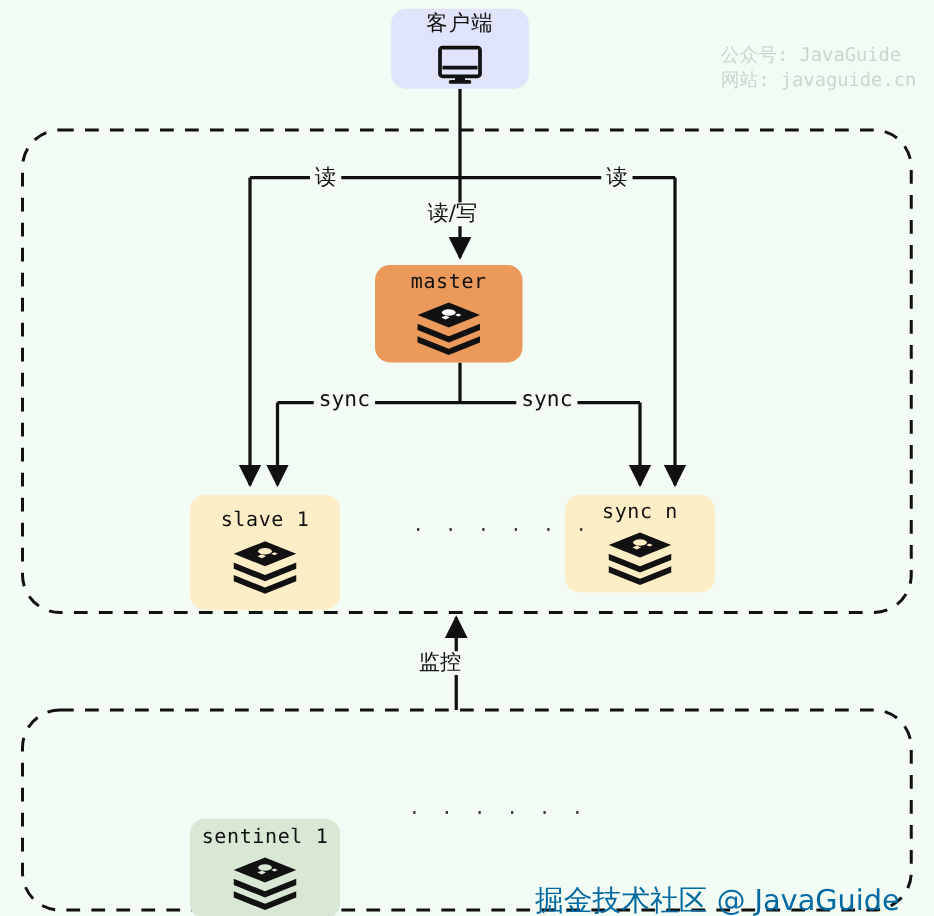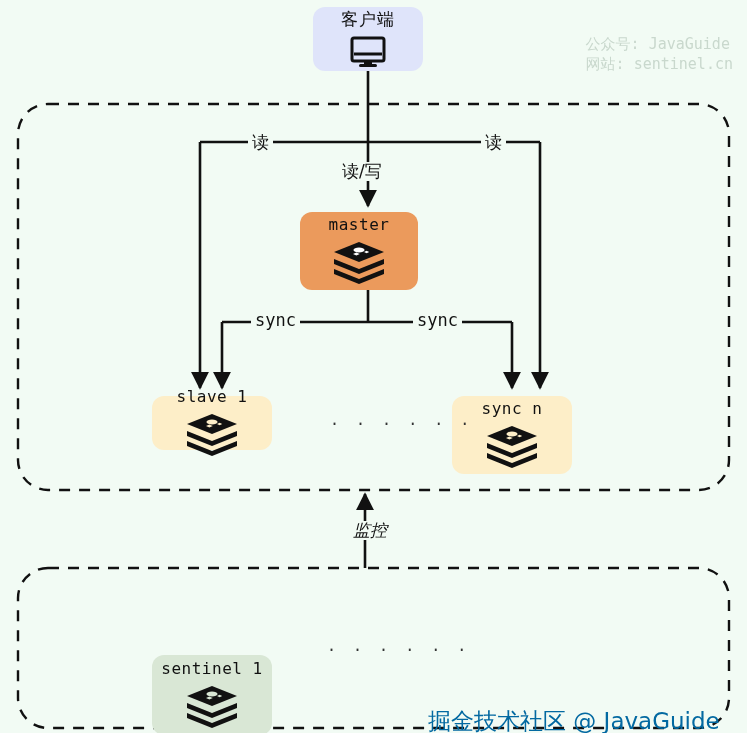--- a/index.html
+++ b/index.html
@@ -52,21 +52,21 @@
     line-height: 0;
   }
   .client-box {
     left: 313px; top: 7px; width: 110px; height: 64px;
     background: #dfe4fa;
   }
   .master-box {
     left: 300px; top: 212px; width: 118px; height: 78px;
     background: #eb9a5c;
   }
-  .slave1-box { left: 152px; top: 396px; width: 120px; height: 54px; background: #fdeec8; }
+  .slave1-box { left: 152px; top: 396px; width: 120px; height: 92px; background: #fdeec8; }
   .slaven-box { left: 452px; top: 396px; width: 120px; height: 78px; background: #fdeec8; }
   .sentinel1-box { left: 152px; top: 655px; width: 120px; height: 80px; background: #d9e7d5; }
   .sentineln-box { left: 462px; top: 612px; width: 120px; height: 80px; background: #d9e7d5; }
 
   .edge-label {
     position: absolute;
     font-family: "DejaVu Sans", sans-serif;
     font-size: 17px;
     color: #111111;
     background: #f2fbf4;
@@ -212,26 +212,26 @@
   <div class="edge-label" style="left:248px; top:133px;">读</div>
 
   <div class="edge-label" style="left:481px; top:133px;">读</div>
 
   <div class="edge-label" style="left:338px; top:162px;text-align:right;">读/写</div>
 
   <div class="edge-label mono" style="left:251px; top:311px;">sync</div>
 
   <div class="edge-label mono" style="left:413px; top:311px;">sync</div>
 
-  <div class="edge-label" style="left:349px; top:521px;font-style:italic;">监控</div>
+  <div class="edge-label" style="left:331px; top:521px;">监控</div>
 
   <div class="ellipsis" style="left:330px; top:415px;">· · · · · ·</div>
 
   <div class="ellipsis" style="left:327px; top:641px;">· · · · · ·</div>
 
   <div class="watermark wm-top">
     <div>公众号: JavaGuide</div>
-    <div>网站: sentinel.cn</div>
+    <div>网站: javaguide.cn</div>
   </div>
 
   <div class="watermark wm-bottom">掘金技术社区 @ JavaGuide</div>
 
 </div>
 
 </body></html>

